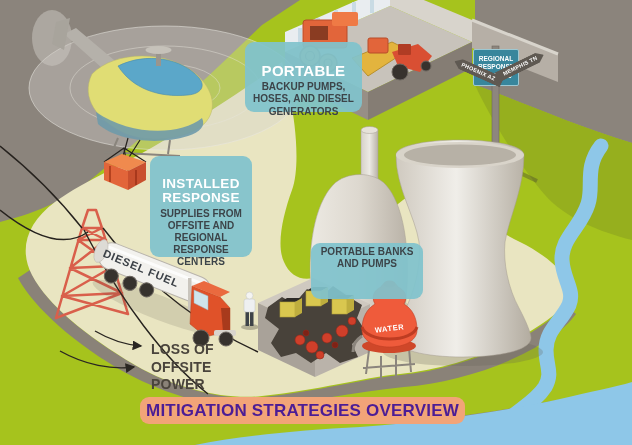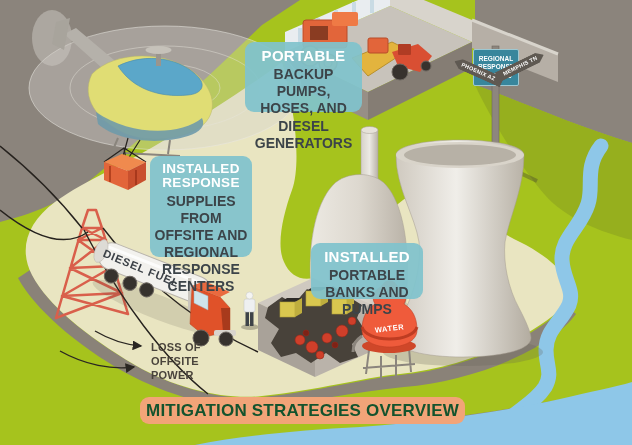--- a/index.html
+++ b/index.html
@@ -1,26 +1,26 @@
 <!DOCTYPE html>
 <html><head>
 <meta charset="utf-8">
 <style>
   html,body{margin:0;padding:0;background:#555;}
   .stage{position:relative;width:632px;height:445px;overflow:hidden;background:#8b847c;
          font-family:"Liberation Sans",sans-serif;}
   .stage svg{position:absolute;left:0;top:0;}
   .overlay{position:absolute;box-sizing:border-box;}
   .callout{background:rgba(128,195,204,0.93);border-radius:9px;text-align:center;color:#fff;}
-  .callout .co-title{font-weight:bold;font-size:15px;letter-spacing:.3px;padding-top:6px;line-height:1.02;}
-  .callout .co-body{font-weight:bold;font-size:14px;color:#3c4449;line-height:1.22;margin-top:3px;padding:0 4px;}
+  .callout .co-title{font-weight:bold;font-size:15px;letter-spacing:.3px;padding-top:21px;line-height:1.02;}
+  .callout .co-body{font-weight:bold;font-size:10px;color:#3c4449;line-height:1.22;margin-top:3px;padding:0 4px;}
   #callout-regional .co-title{font-size:13.5px;}
-  .banner{background:#f2a478;border-radius:9px;color:#14532d;font-weight:bold;font-size:17px;
+  .banner{background:#f2a478;border-radius:9px;color:#4c1d95;font-weight:bold;font-size:17px;
           text-align:center;line-height:27px;letter-spacing:.2px;}
-  .loss-label{font-weight:bold;font-size:11px;color:#4a443c;line-height:1.25;letter-spacing:.2px;}
+  .loss-label{font-weight:bold;font-size:14px;color:#4a443c;line-height:1.25;letter-spacing:.2px;}
   .sign-board{background:#38869c;border:1px solid #9ec8d2;color:#fff;font-weight:bold;font-size:6.5px;
               line-height:1.3;display:flex;align-items:center;justify-content:center;text-align:center;border-radius:2px;}
   .sign-arrow{background:#5f5952;color:#fff;font-weight:bold;font-size:5.5px;line-height:11px;
               text-align:center;letter-spacing:.3px;}
   #sign-arrow-left{transform:rotate(24deg);transform-origin:100% 50%;
     clip-path:polygon(0 50%,14% 0,100% 0,100% 100%,14% 100%);}
   #sign-arrow-right{transform:rotate(-26deg);transform-origin:0 50%;
     clip-path:polygon(0 0,86% 0,100% 50%,86% 100%,0 100%);}
   .diesel-label{font-weight:bold;font-size:11px;color:#3b4046;letter-spacing:.9px;
                 transform:rotate(22.5deg);transform-origin:0 0;white-space:nowrap;}
@@ -240,21 +240,20 @@
     <div class="co-title">PORTABLE</div>
     <div class="co-body">BACKUP PUMPS, HOSES, AND DIESEL GENERATORS</div>
   </div>
 
   <div class="overlay callout" id="callout-regional" style="left:150px;top:156px;width:102px;height:101px;">
     <div class="co-title">INSTALLED RESPONSE</div>
     <div class="co-body">SUPPLIES FROM OFFSITE AND REGIONAL RESPONSE CENTERS</div>
   </div>
 
   <div class="overlay callout" id="callout-installed" style="left:311px;top:243px;width:112px;height:56px;">
-    <div class="co-title">INSTALLED</div>
     <div class="co-body">PORTABLE BANKS AND PUMPS</div>
   </div>
 
   <div class="overlay sign-board" id="sign-board" style="left:473px;top:49px;width:46px;height:37px;">
     <span>REGIONAL RESPONSE CENTERS</span>
   </div>
   <div class="overlay sign-arrow" id="sign-arrow-left" style="left:450px;top:77px;width:52px;height:11px;">
     <span>PHOENIX AZ</span>
   </div>
   <div class="overlay sign-arrow" id="sign-arrow-right" style="left:497px;top:72px;width:52px;height:11px;">

